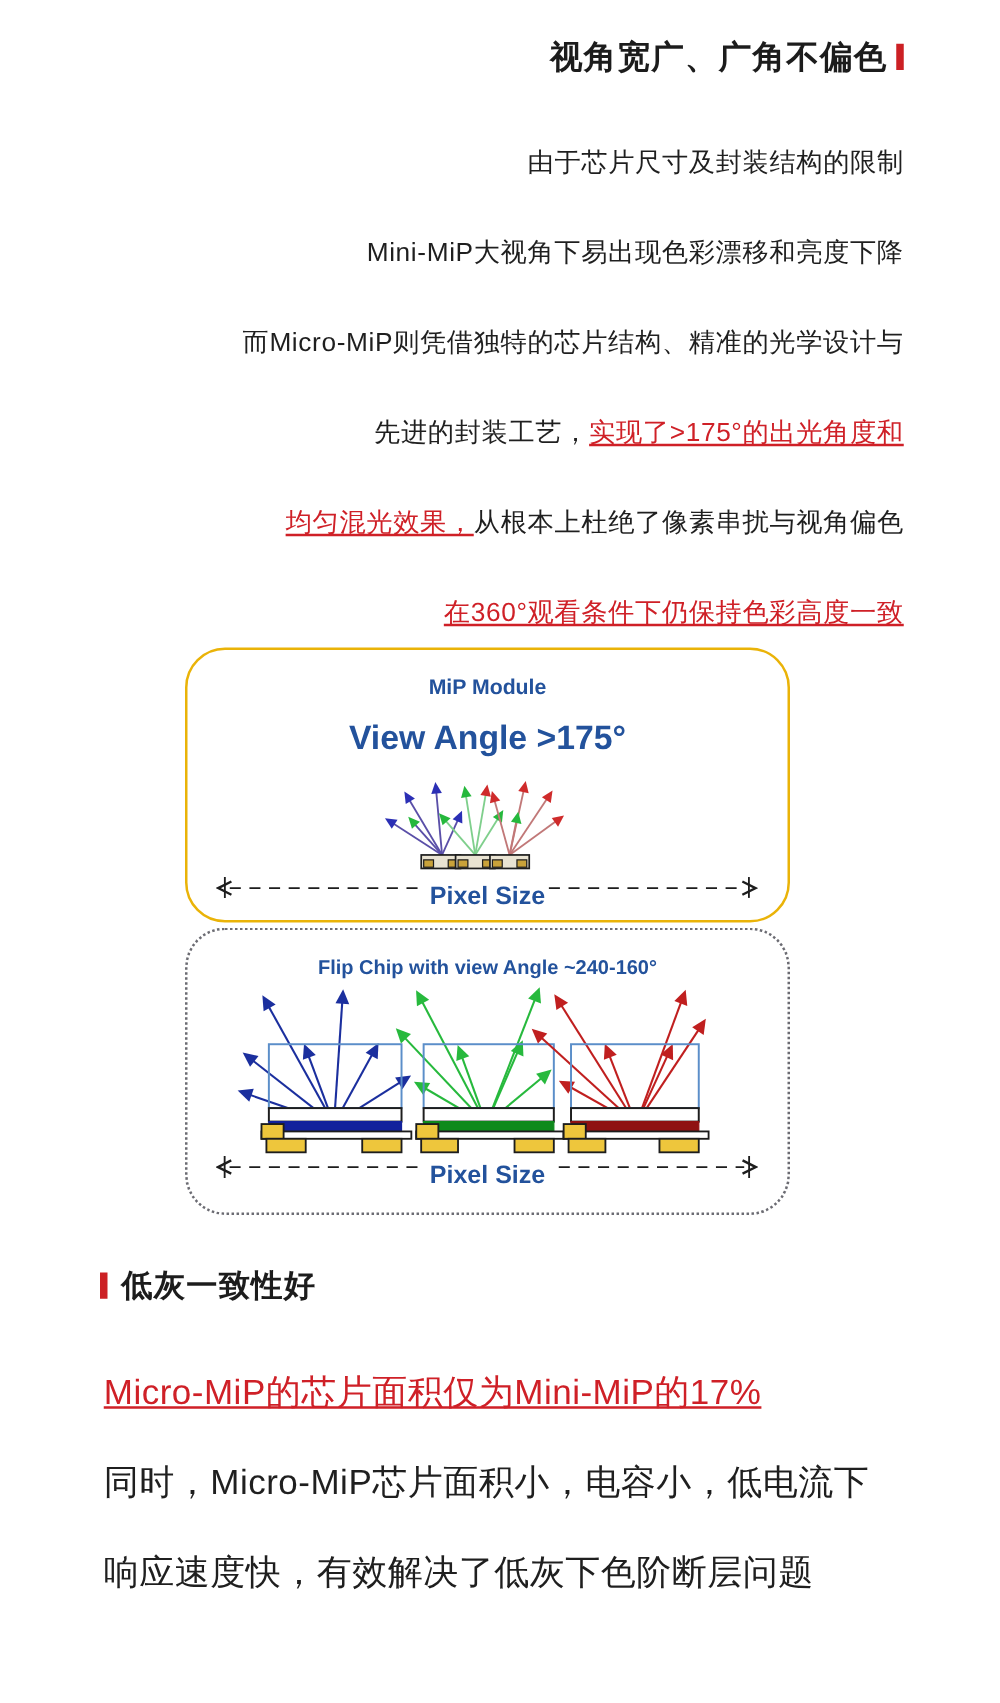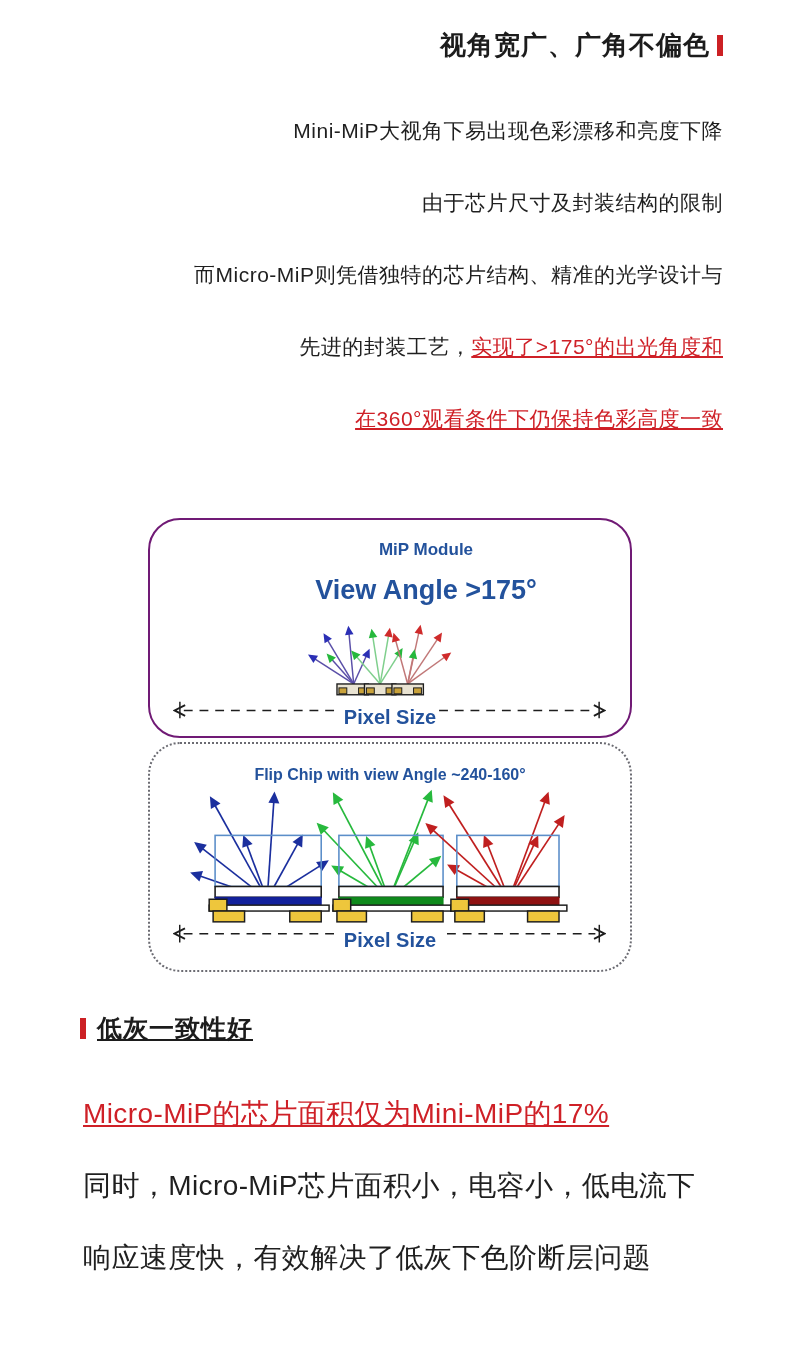--- a/index.html
+++ b/index.html
@@ -67,24 +67,23 @@
     top: 518px;
     left: 148px;
     width: 484px;
   }
 
   .panel-top {
     position: relative;
     box-sizing: border-box;
     width: 484px;
     height: 220px;
-    border: 2px solid #701a75;
+    border: 2px solid #eab308;
     border-radius: 32px;
     background: #ffffff;
-    padding-left: 36px;
   }
   .panel-bottom {
     position: relative;
     box-sizing: border-box;
     width: 484px;
     height: 230px;
     margin-top: 4px;
     border: 2px dotted #6b6b72;
     border-radius: 32px;
     background: #ffffff;
@@ -124,21 +123,20 @@
   
   .heading-2 {
     position: absolute;
     top: 1012px;
     left: 80px;
     font-size: 25px;
     font-weight: 700;
     color: #1c1c1c;
     white-space: nowrap;
     letter-spacing: 1px;
-    text-decoration: underline;
   }
   .heading-2 .hbar {
     display: inline-block;
     width: 6px;
     height: 21px;
     background: #cc2024;
     vertical-align: -2px;
     margin-right: 11px;
   }
 
@@ -162,30 +160,33 @@
 <body>
 
 <div class="page">
 
   <div class="heading-1">
     <span>视角宽广、广角不偏色</span><span class="hbar"></span>
   </div>
 
   <div class="intro">
     <div class="ln">
+      <span>由于芯片尺寸及封装结构的限制</span>
+    </div>
+    <div class="ln">
       <span>Mini-MiP大视角下易出现色彩漂移和亮度下降</span>
     </div>
     <div class="ln">
-      <span>由于芯片尺寸及封装结构的限制</span>
-    </div>
-    <div class="ln">
       <span>而Micro-MiP则凭借独特的芯片结构、精准的光学设计与</span>
     </div>
     <div class="ln">
       <span>先进的封装工艺，</span><span class="red">实现了&gt;175°的出光角度和</span>
+    </div>
+    <div class="ln">
+      <span class="red">均匀混光效果，</span><span>从根本上杜绝了像素串扰与视角偏色</span>
     </div>
     <div class="ln">
       <span class="red">在360°观看条件下仍保持色彩高度一致</span>
     </div>
   </div>
 
   <div class="diagram-wrap">
 
     <div class="panel-top">
       <div class="dlabel t1">MiP Module</div>

